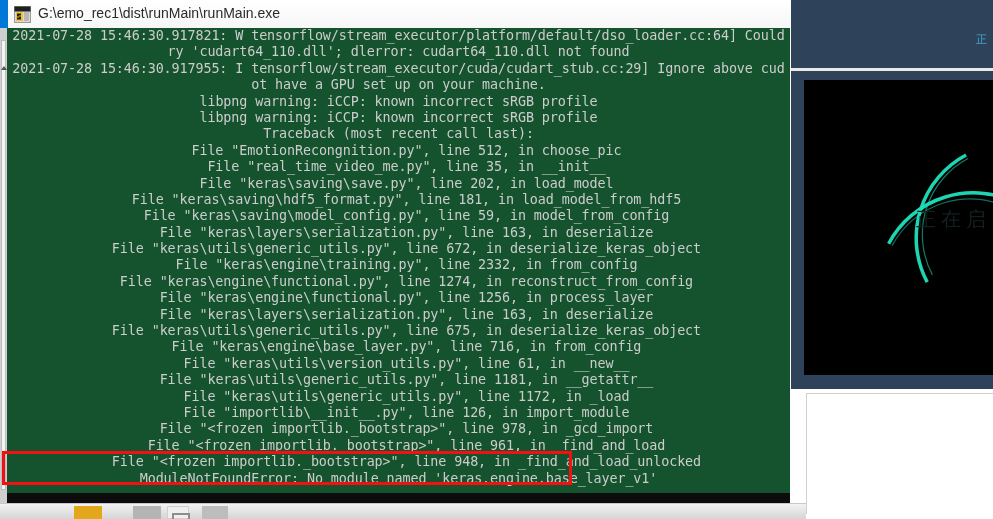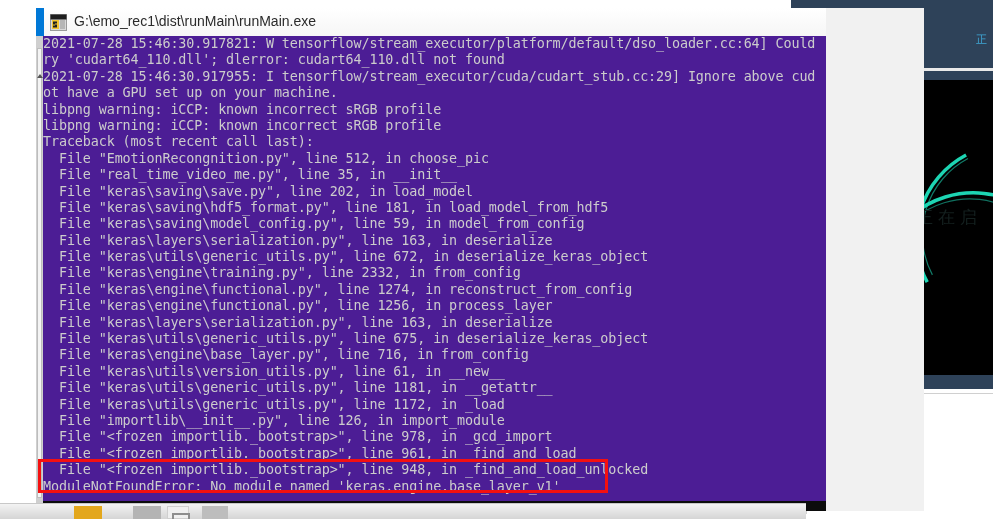--- a/index.html
+++ b/index.html
@@ -62,21 +62,21 @@
     width: 189px;
     height: 295px;
     background: #000000;
     overflow: hidden;
   }
   #app-canvas svg { display:block; }
   #app-splash-text {
     position: absolute;
     left: 112px;
     top: 126px;
-    font-size: 17px;
+    font-size: 20px;
     color: #14201f;
     letter-spacing: 5px;
     white-space: nowrap;
     font-family: "DejaVu Sans", sans-serif;
   }
 
   
   #lower-right-panel {
     position: absolute;
     left: 806px;
@@ -85,25 +85,24 @@
     height: 120px;
     background: #ffffff;
     border-left: 1px solid #d0d0d0;
     border-top: 1px solid #d0d0d0;
   }
 
   
   #console-window {
     position: absolute;
     left: 0px;
-    top: 8px;
-    width: 888px;
+    top: 0px;
+    width: 790px;
     height: 503px;
     background: #f1f1f1;
-    margin-left: 36px;
   }
   #console-titlebar {
     position: absolute;
     left: 0; top: 0;
     width: 790px;
     height: 28px;
     background: linear-gradient(#ffffff, #f6f6f6);
     border-bottom: 1px solid #e2e2e2;
   }
   #console-accent {
@@ -125,22 +124,23 @@
     color: #2a2a2a;
     font-family: "Liberation Sans", sans-serif;
     white-space: nowrap;
   }
   #console-body {
     position: absolute;
     left: 0;
     top: 28px;
     width: 790px;
     height: 475px;
-    background: #4c1d95;
+    background: #14532d;
     overflow: hidden;
+    text-align: center;
   }
   #console-scroll-track {
     position: absolute;
     left: 0; top: 0;
     width: 7px;
     height: 475px;
     background: #cfcfcf;
   }
   #console-scroll-thumb {
     position: absolute;

